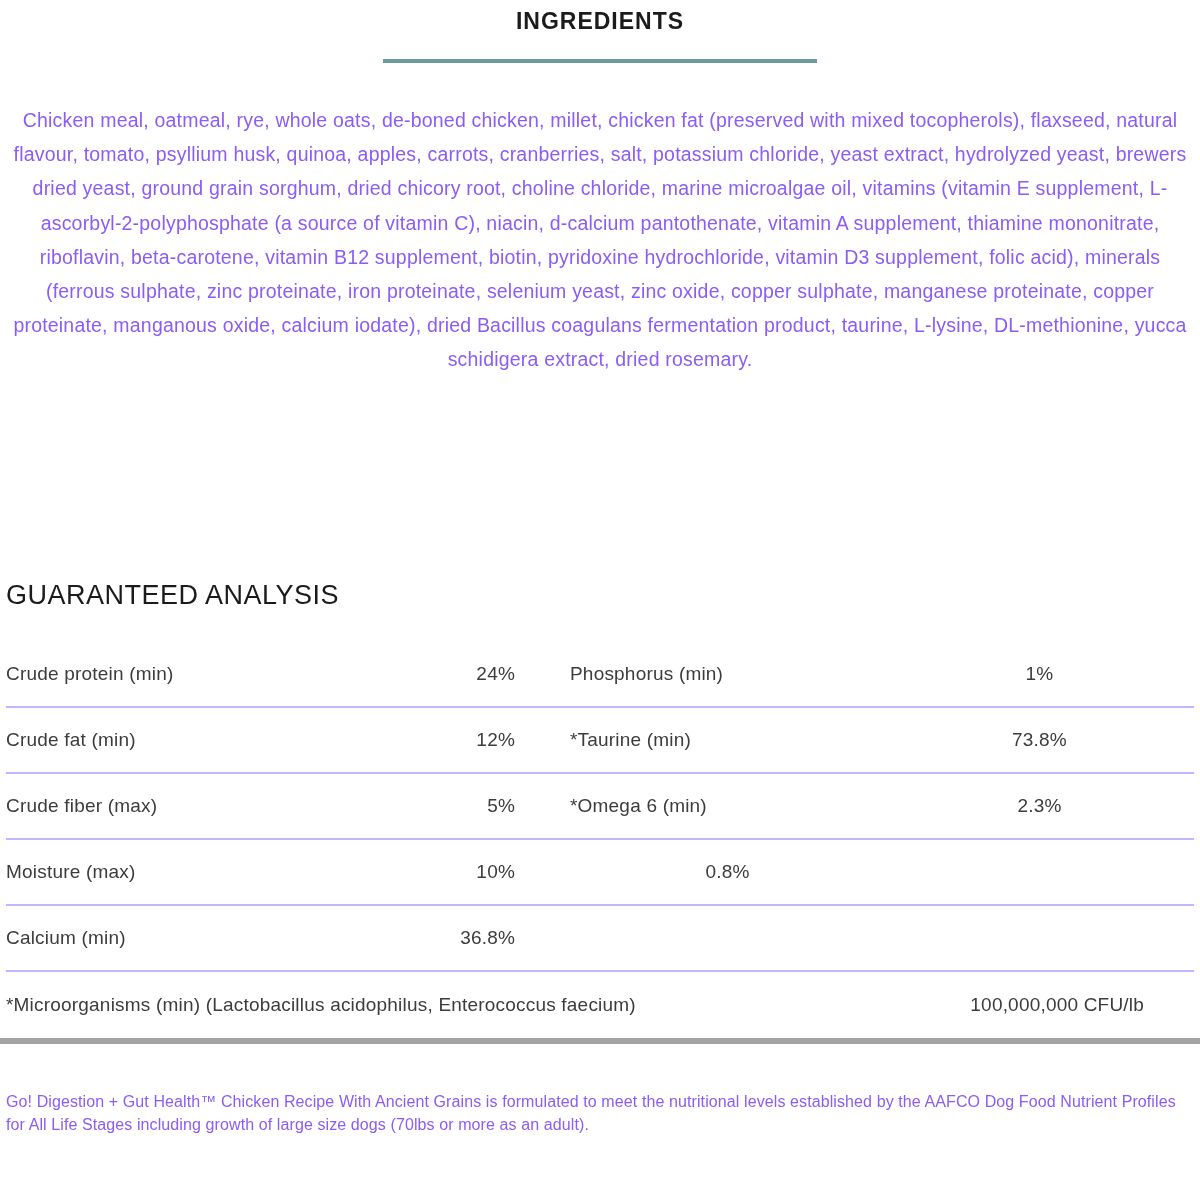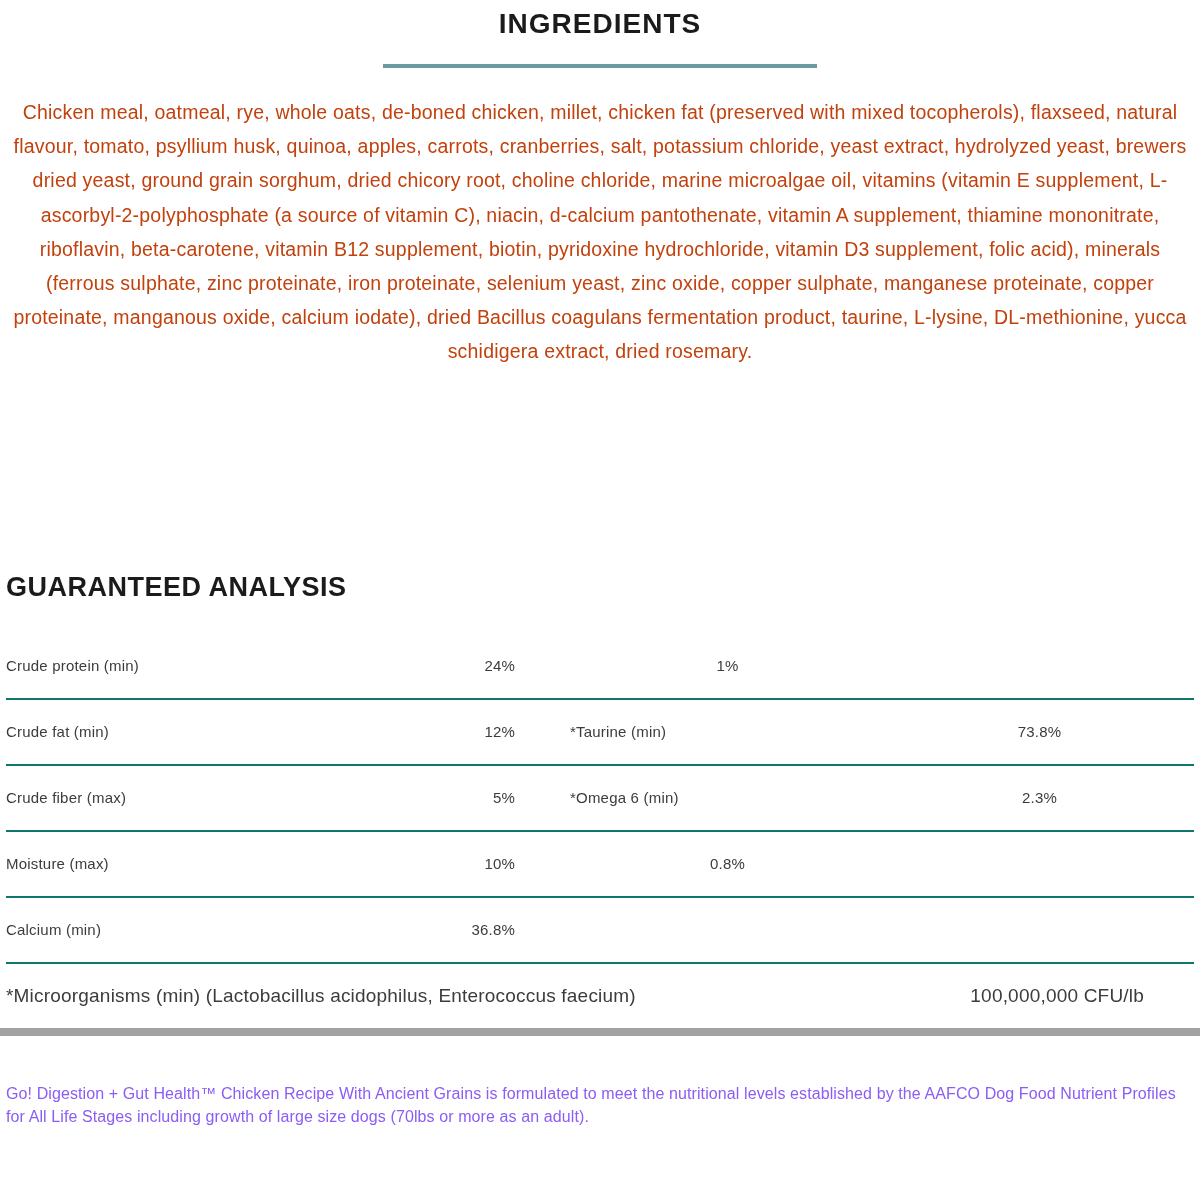--- a/index.html
+++ b/index.html
@@ -9,73 +9,73 @@
     color: #3c3c3c;
     width: 1200px;
     height: 1200px;
     overflow: hidden;
   }
 
   
   .ingredients-title {
     margin-top: 8px;
     text-align: center;
-    font-size: 28px;
+    font-size: 23px;
     font-weight: 800;
     letter-spacing: 1px;
     color: #1b1b1b;
   }
   .accent-divider {
     width: 434px;
     height: 4px;
     background: #6d9aa2;
     margin: 24px auto 0 auto;
   }
   .ingredients-text {
-    margin: 27px auto 0 auto;
+    margin: 40px auto 0 auto;
     width: 1186px;
     text-align: center;
     font-size: 19.5px;
     line-height: 34.2px;
     letter-spacing: 0.2px;
-    color: #c2410c;
+    color: #8b5cf6;
   }
 
   
   .ga-title {
     margin: 203px 0 16px 6px;
     font-size: 27px;
-    font-weight: 700;
+    font-weight: 400;
     letter-spacing: 0.5px;
     color: #1b1b1b;
   }
   .ga-table {
     margin-top: 31px;
     width: 1200px;
     padding: 0 6px;
   }
   .ga-row {
     display: grid;
     grid-template-columns: 339px 170px 55px 375px 1fr;
     align-items: center;
     height: 66px;
-    border-bottom: 2px solid #0f766e;
-    font-size: 15px;
+    border-bottom: 2px solid #c4b5fd;
+    font-size: 19px;
     letter-spacing: 0.2px;
   }
   .ga-row .val-left  { text-align: right; }
   .ga-row .val-right { text-align: center; padding-right: 60px; }
 
   .micro-row {
     display: flex;
     justify-content: space-between;
     align-items: center;
     height: 72px;
     padding: 0 6px 0 6px;
-    border-bottom: 8px solid #a3a3a3;
+    border-bottom: 6px solid #a3a3a3;
     font-size: 19px;
     letter-spacing: 0.2px;
   }
   .micro-row .micro-value { padding-right: 50px; }
 
   .footnote {
     margin: 26px 6px 0 6px;
     font-size: 15.5px;
     letter-spacing: 0.1px;
     color: #3c3c3c;
@@ -100,20 +100,21 @@
 
 <div>
   <h2 class="ga-title">GUARANTEED ANALYSIS</h2>
 
   <div class="ga-table">
 
     <div class="ga-row">
       <span>Crude protein (min)</span>
       <span class="val-left">24%</span>
       <span></span>
+      <span>Phosphorus (min)</span>
       <span class="val-right">1%</span>
     </div>
 
     <div class="ga-row">
       <span>Crude fat (min)</span>
       <span class="val-left">12%</span>
       <span></span>
       <span>*Taurine (min)</span>
       <span class="val-right">73.8%</span>
     </div>

